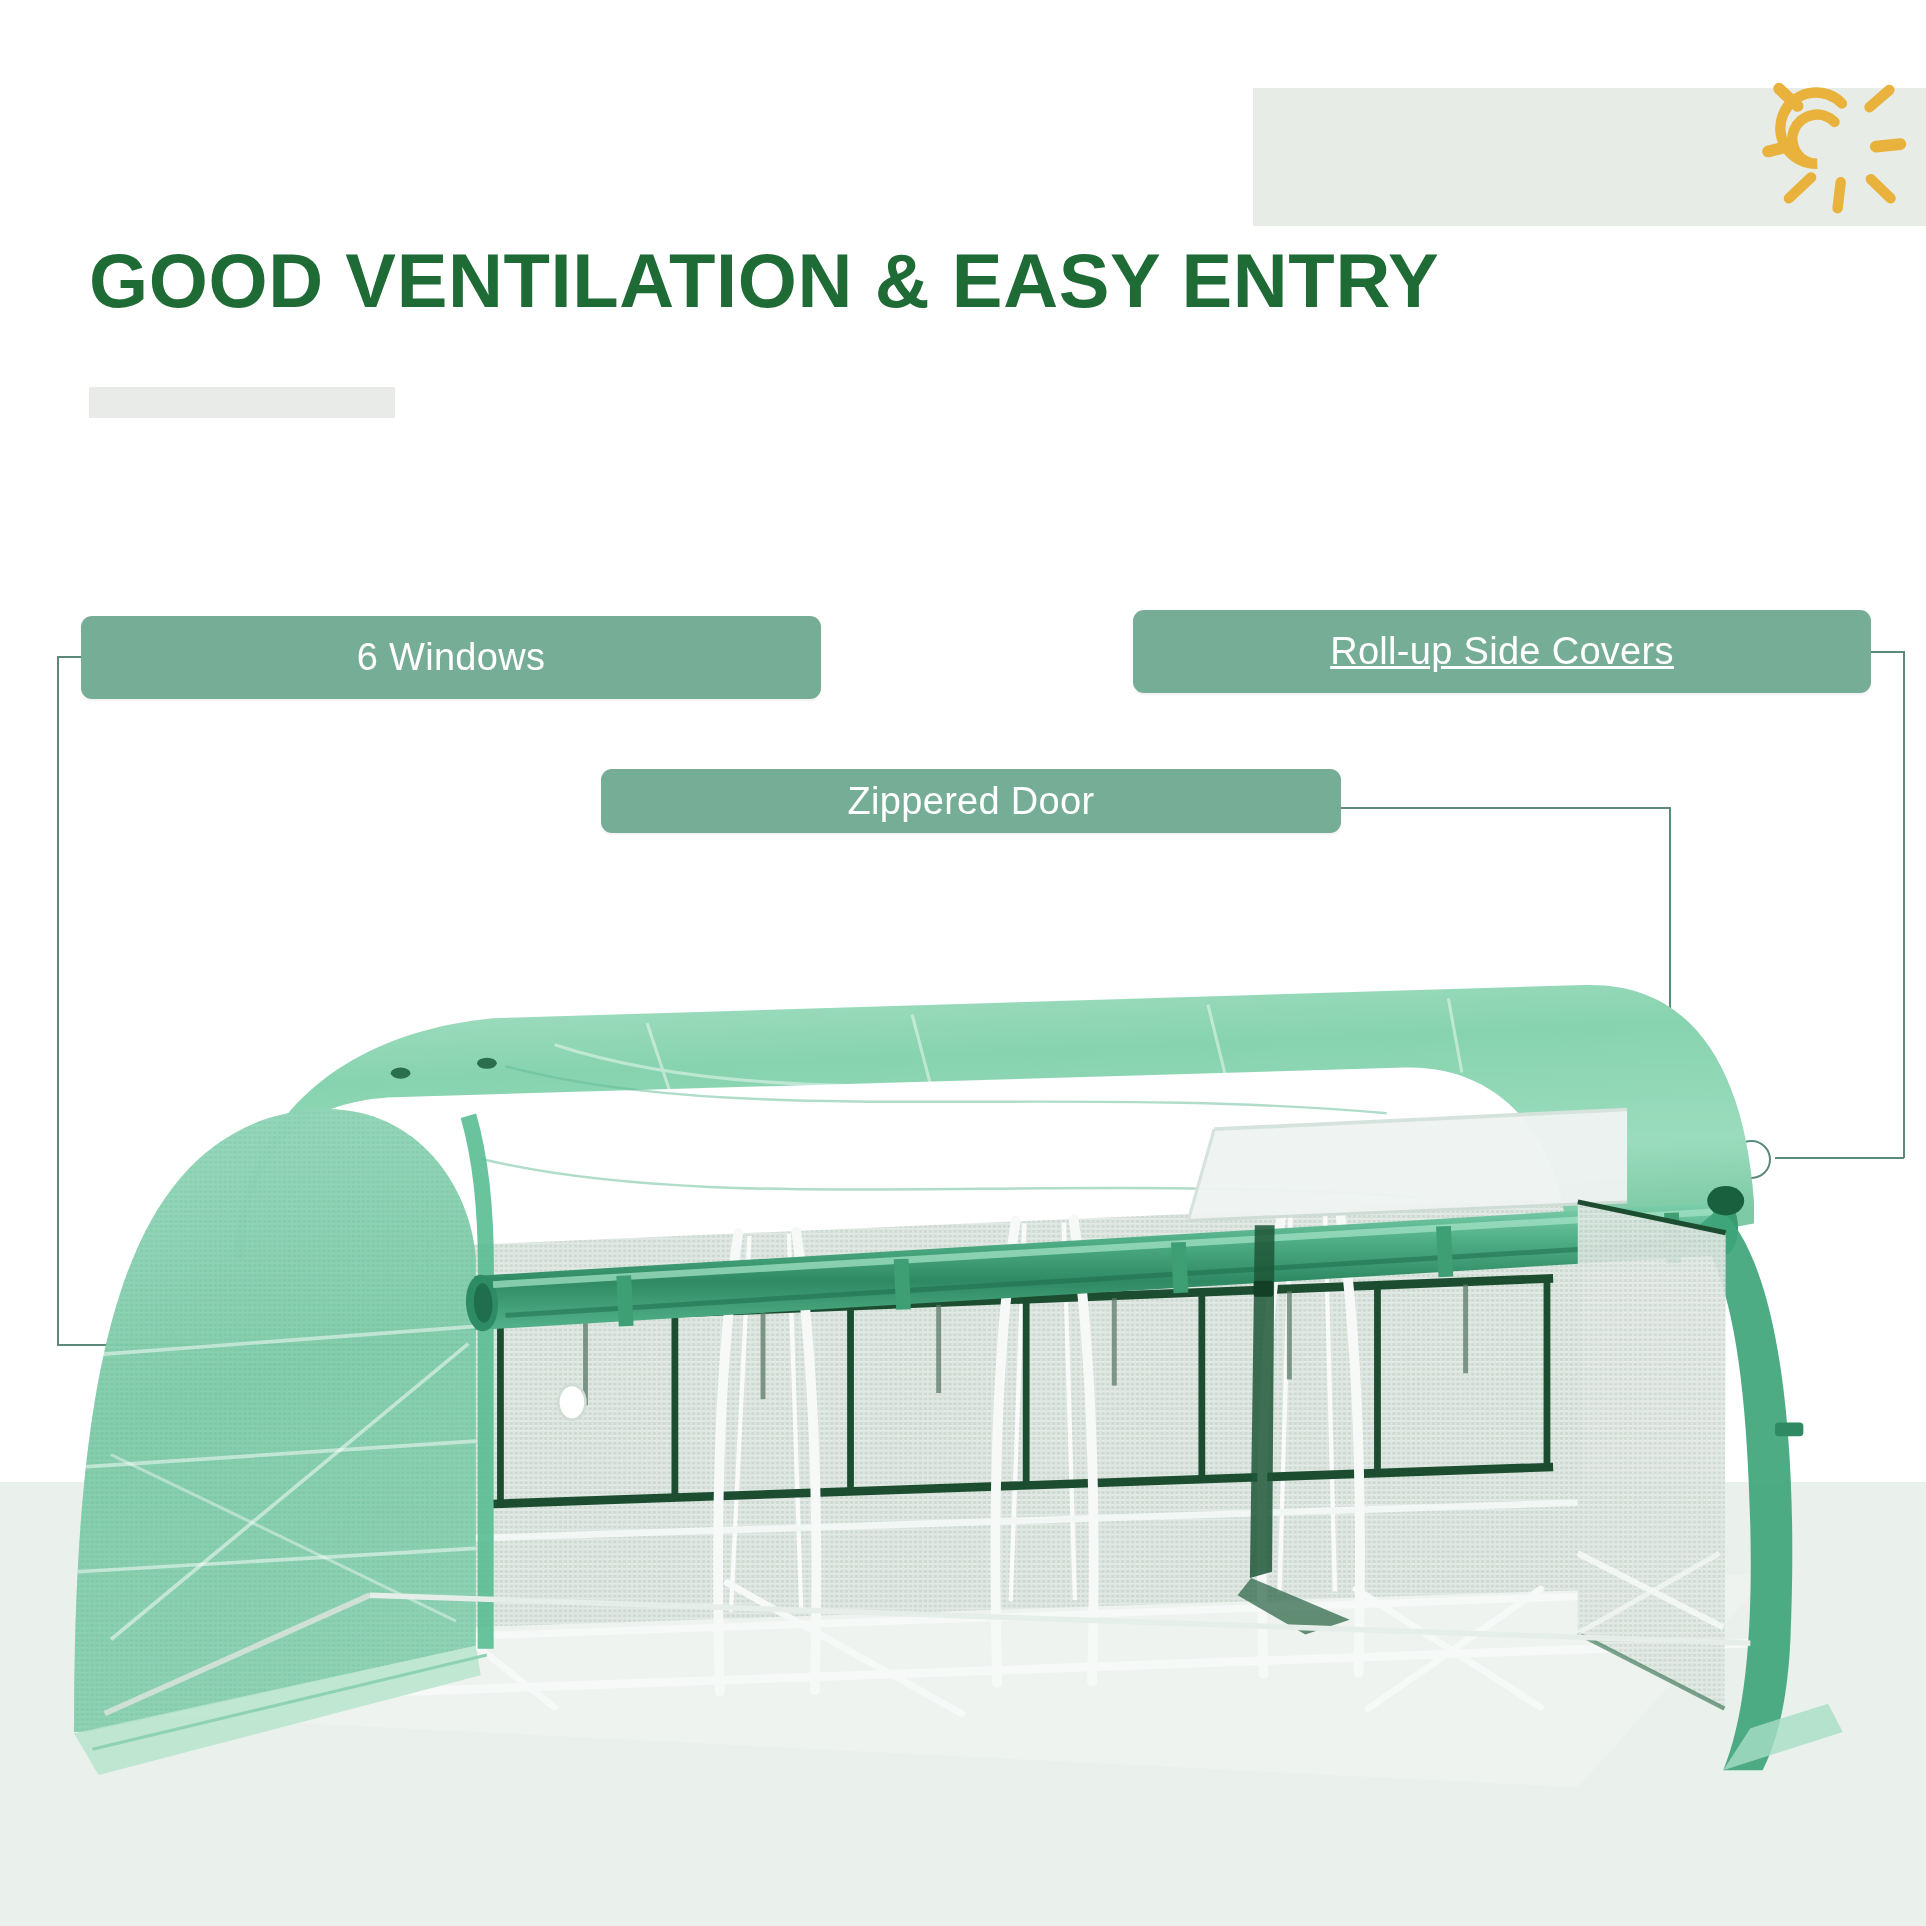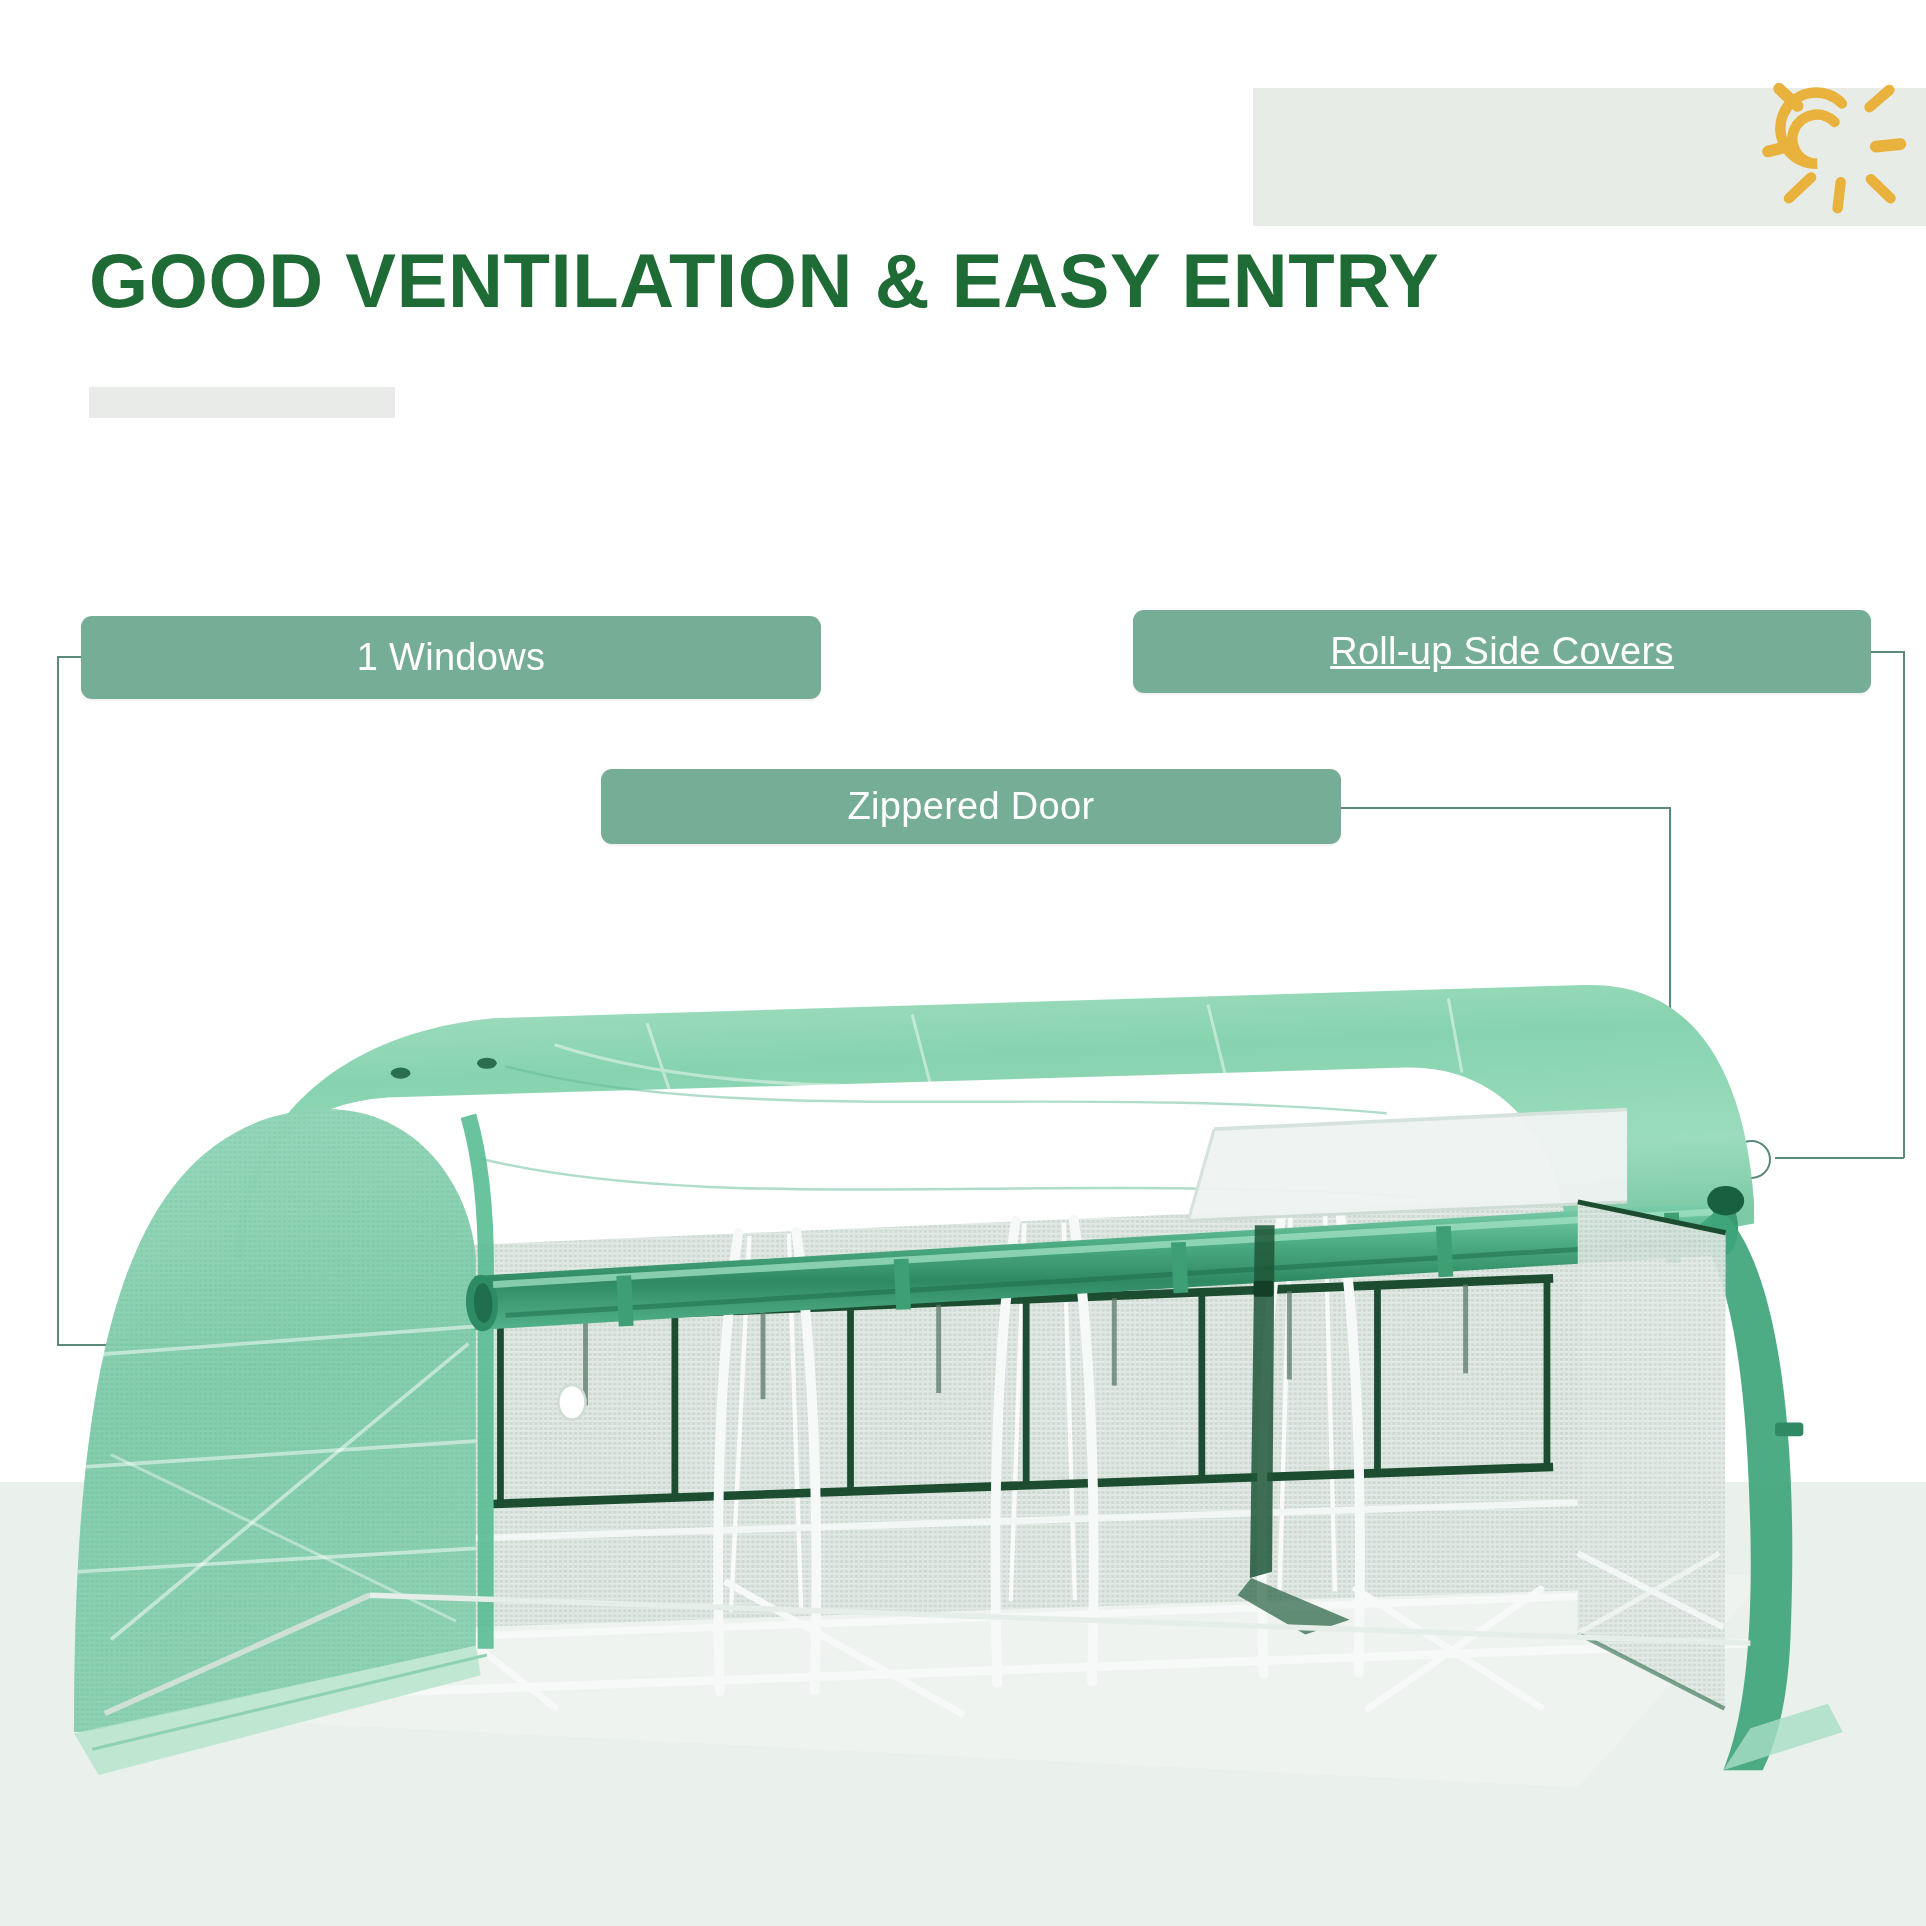--- a/index.html
+++ b/index.html
@@ -24,21 +24,21 @@
      font-size:76px;font-weight:bold;letter-spacing:0.6px;
      color:#1f6b35;white-space:nowrap;line-height:1;}
 
   
   .badge{position:absolute;background:#76ad96;color:#ffffff;border-radius:11px;
          display:flex;align-items:center;justify-content:center;
          font-size:38px;font-weight:500;letter-spacing:0.3px;
          box-shadow:0 1.2px 2.5px rgba(0,0,0,.06);}
   .badge-windows{left:81px;top:616px;width:740px;height:83px;}
   .badge-rollup {left:1133px;top:610px;width:738px;height:83px;text-decoration:underline;}
-  .badge-door   {left:601px;top:769px;width:740px;height:75px;}
+  .badge-door   {left:601px;top:769px;width:740px;height:64px;}
 
   
   .ln{position:absolute;background:#5b8a78;}
   .lnh{height:1.8px;}
   .lnv{width:1.8px;}
   .dot{position:absolute;border:2.5px solid #5b8a78;border-radius:50%;background:transparent;}
 
   
   #gh{position:absolute;left:0;top:912px;width:1926px;height:962px;}
 </style>
@@ -73,21 +73,21 @@
   <div class="ln lnh" style="left:1871px; top:651px; width:34px;"></div>
   <div class="ln lnv" style="left:1903px; top:651px; height:507px;"></div>
   <div class="ln lnh" style="left:1775px; top:1157px; width:129px;"></div>
   <div class="dot" style="left:1732px; top:1140px; width:35px;height:35px;"></div>
 
   <div class="ln lnh" style="left:1341px; top:807px; width:330px;"></div>
   <div class="ln lnv" style="left:1669px; top:807px; height:228px;"></div>
   <div class="dot" style="left:1652px; top:1033px; width:35px;height:35px;"></div>
 
   <div class="badge badge-windows">
-    <span>1 Windows</span>
+    <span>6 Windows</span>
   </div>
   <div class="badge badge-rollup">
     <span>Roll-up Side Covers</span>
   </div>
   <div class="badge badge-door">
     <span>Zippered Door</span>
   </div>
 
   <svg id="gh" viewBox="0 0 3125 1560">
     <defs>

